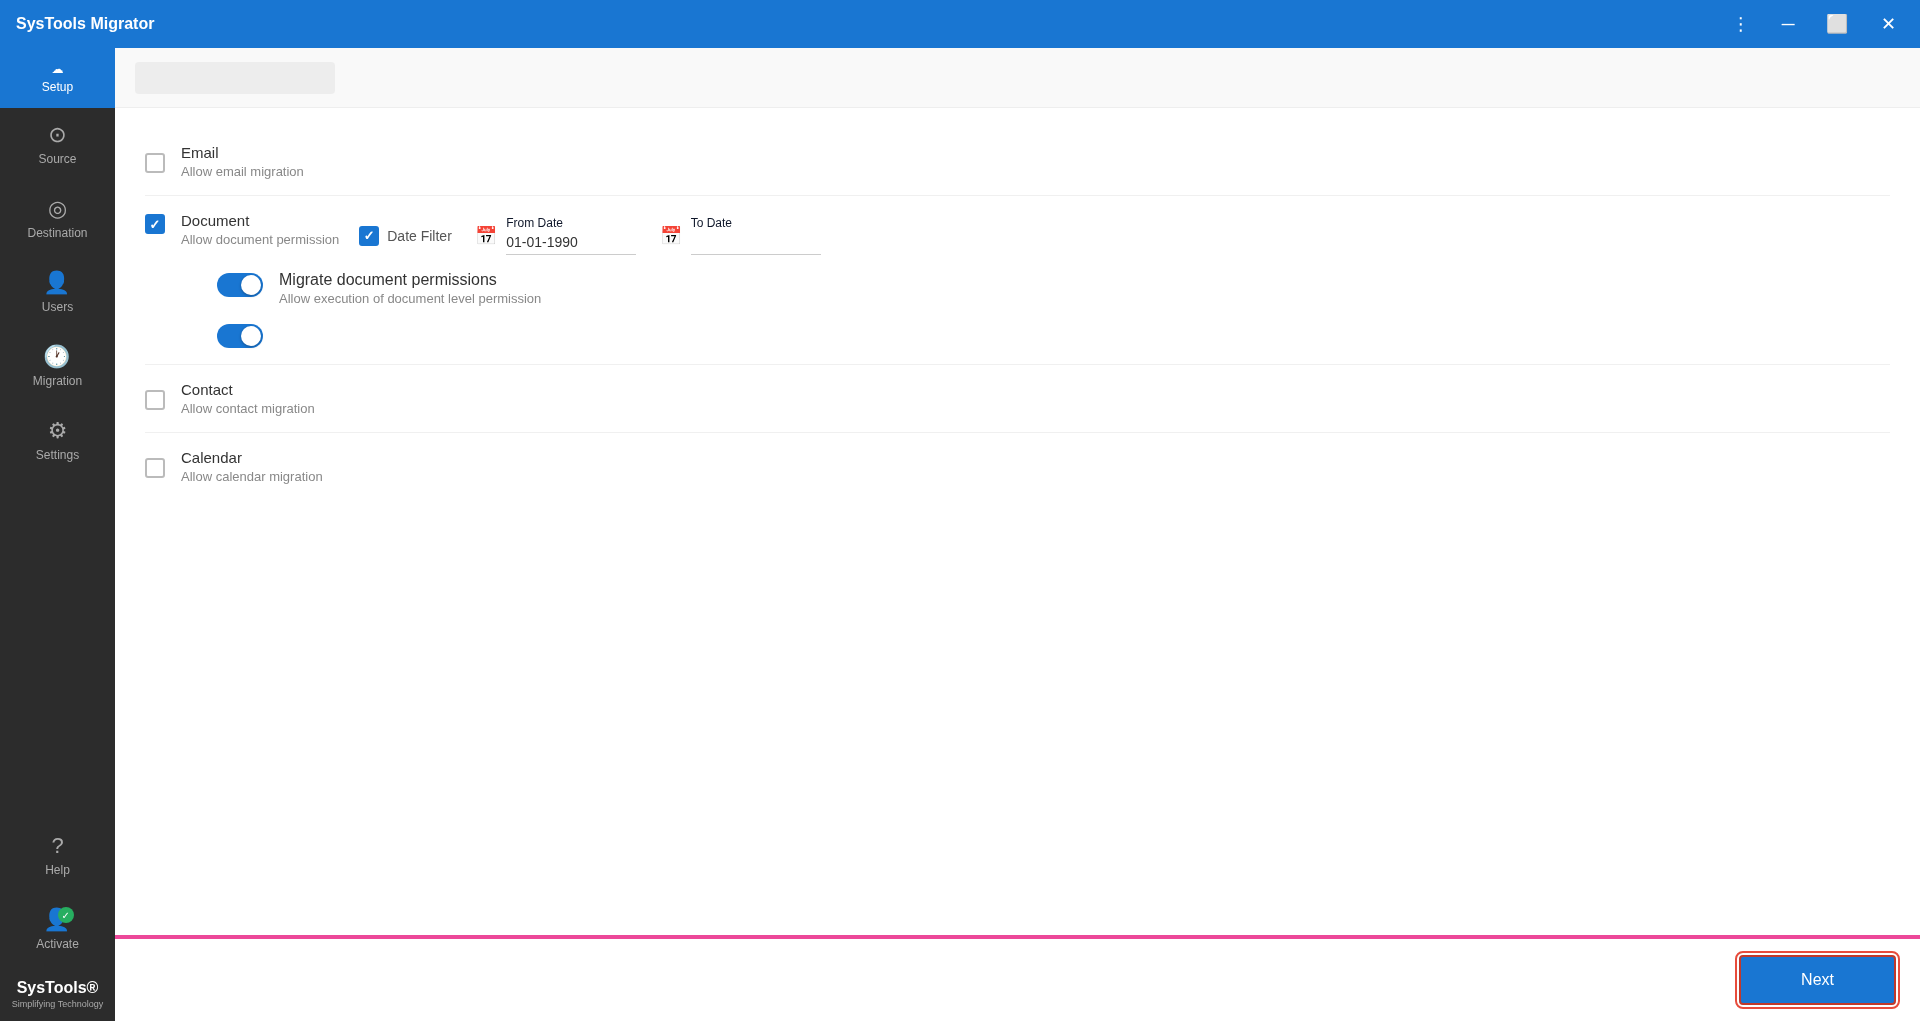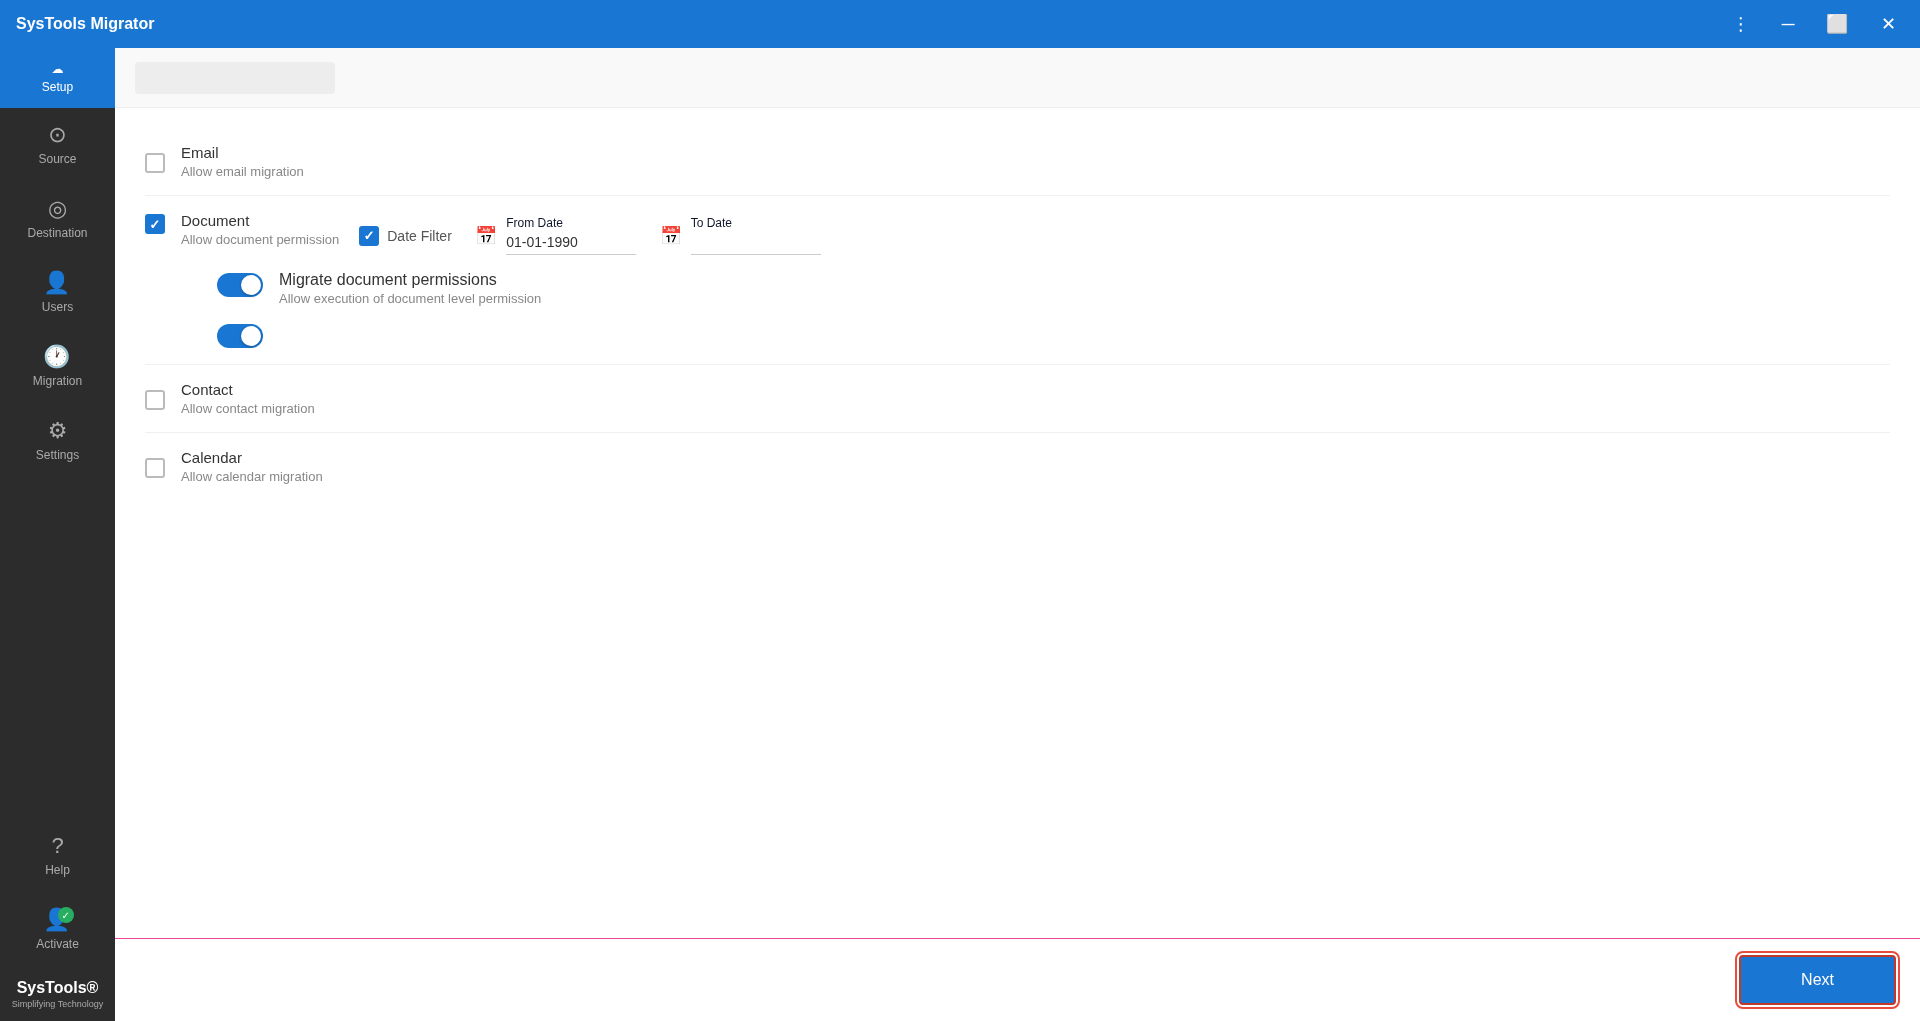--- a/index.html
+++ b/index.html
@@ -306,21 +306,21 @@
     .document-section {
       display: flex;
       flex-direction: column;
     }
 
     
     .footer {
       display: flex;
       justify-content: flex-end;
       padding: 16px 24px;
-      border-top: 1px solid #ec4899;
+      border-top: 4px solid #ec4899;
       background: white;
     }
     .next-btn {
       background: #1976D2;
       color: white;
       border: 2px solid #c0392b;
       padding: 14px 60px;
       font-size: 16px;
       font-weight: 500;
       cursor: pointer;

